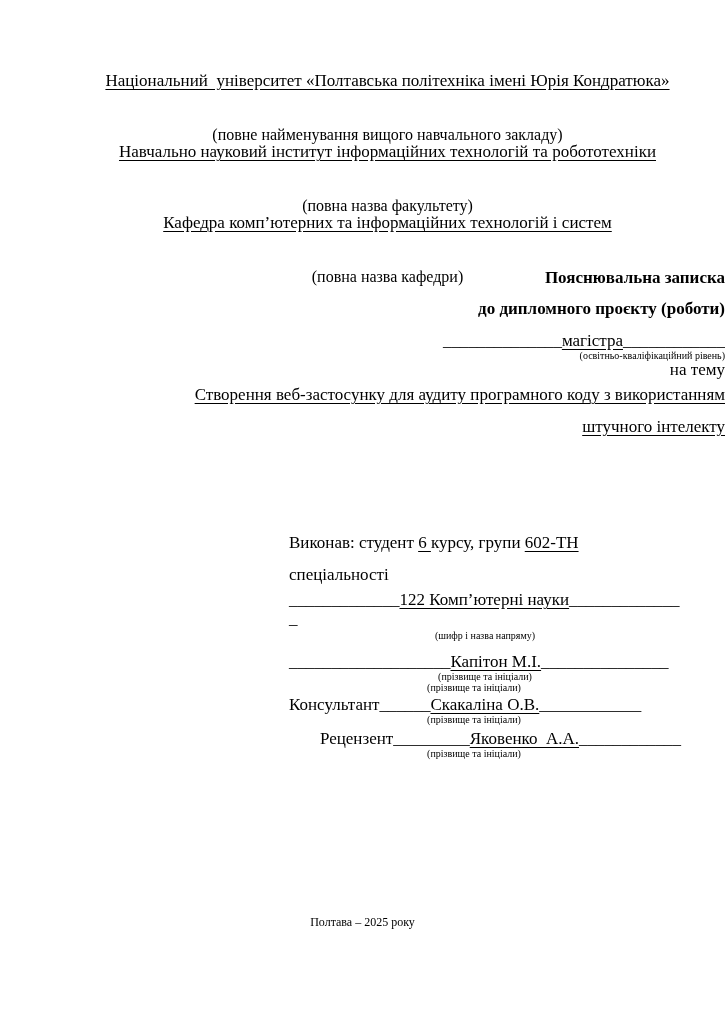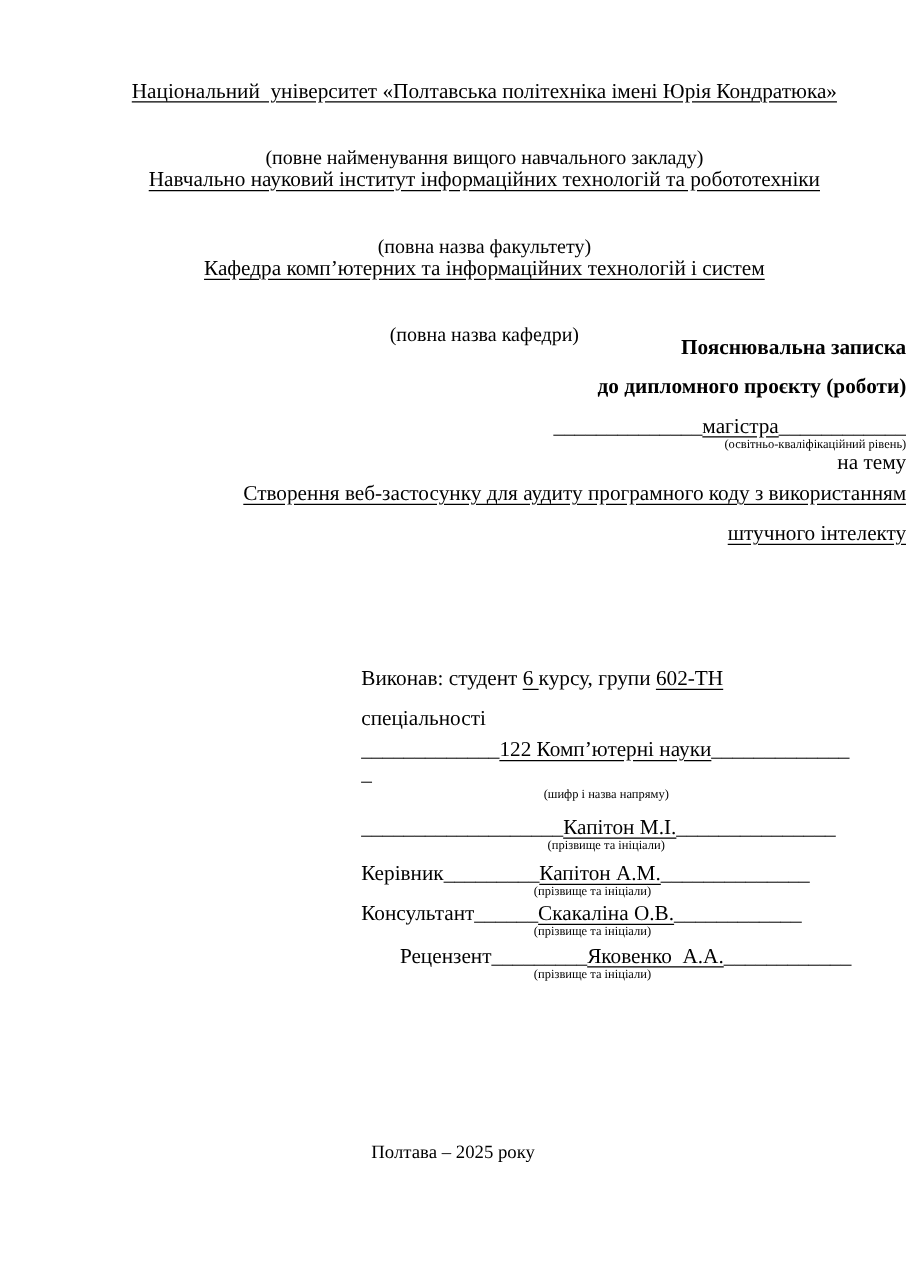--- a/index.html
+++ b/index.html
@@ -11,21 +11,21 @@
     color: #000000;
     font-family: "Liberation Serif", "DejaVu Serif", serif;
     overflow: hidden;
   }
   .pre { white-space: pre-wrap; }
   .u { text-decoration: underline; text-underline-offset: 0.18em; }
 
   
   .header {
     position: absolute;
-    top: 63px; left: 50px; right: 0;
+    top: 71px; left: 50px; right: 0;
     text-align: center;
   }
   .hline { font-size: 17px; line-height: 20px; }
   .hcap  { font-size: 16px; line-height: 15px; margin-top: 36px; }
 
   
   .title-block {
     position: absolute;
     top: 268px; left: 50px; right: 0;
     text-align: right;
@@ -56,21 +56,21 @@
   .sig-line-1 { margin-top: 7px; }
   .sig-line-2 { margin-top: 2px; }
   .sig-line-3 { margin-top: 4px; text-align: right; }
   .sig-cap { width: 370px; }
 
   
   .footer {
     position: absolute;
     top: 911px; left: 0; right: 0;
     text-align: center;
-    font-size: 15px;
+    font-size: 12px;
     line-height: 22px;
   }
 </style>
 </head>
 <body>
 
 <div class="page">
 
   <div class="header">
     <div class="hline u pre">Національний  університет «Полтавська політехніка імені Юрія Кондратюка»</div>
@@ -92,21 +92,20 @@
   </div>
 
   <div class="author-block">
     <div class="a-line"><span class="pre">Виконав: студент </span><span class="u pre">6 </span><span class="pre">курсу, групи </span><span class="u pre">602-ТН</span></div>
     <div class="a-line a-spec-label">спеціальності</div>
     <div class="a-line spec-line"><span class="pre">_____________</span><span class="u pre">122 Комп’ютерні науки</span><span class="pre">_____________ _</span></div>
     <div class="small-cap spec-cap">(шифр і назва напряму)</div>
     <div class="a-line name-line"><span class="pre">___________________</span><span class="u pre">Капітон М.І.</span><span class="pre">_______________</span></div>
     <div class="small-cap">(прізвище та ініціали)</div>
 
-    <div class="a-line sig-line-1"><span class="pre">Керівник</span><span class="pre">_________</span><span class="u pre">Капітон А.М.</span><span class="pre">______________</span></div>
     <div class="small-cap sig-cap">(прізвище та ініціали)</div>
 
     <div class="a-line sig-line-2"><span class="pre">Консультант</span><span class="pre">______</span><span class="u pre">Скакаліна О.В.</span><span class="pre">____________</span></div>
     <div class="small-cap sig-cap">(прізвище та ініціали)</div>
 
     <div class="a-line sig-line-3"><span class="pre">Рецензент</span><span class="pre">_________</span><span class="u pre">Яковенко  А.А.</span><span class="pre">____________</span></div>
     <div class="small-cap sig-cap">(прізвище та ініціали)</div>
   </div>
 
   <div class="footer">Полтава – 2025 року</div>

